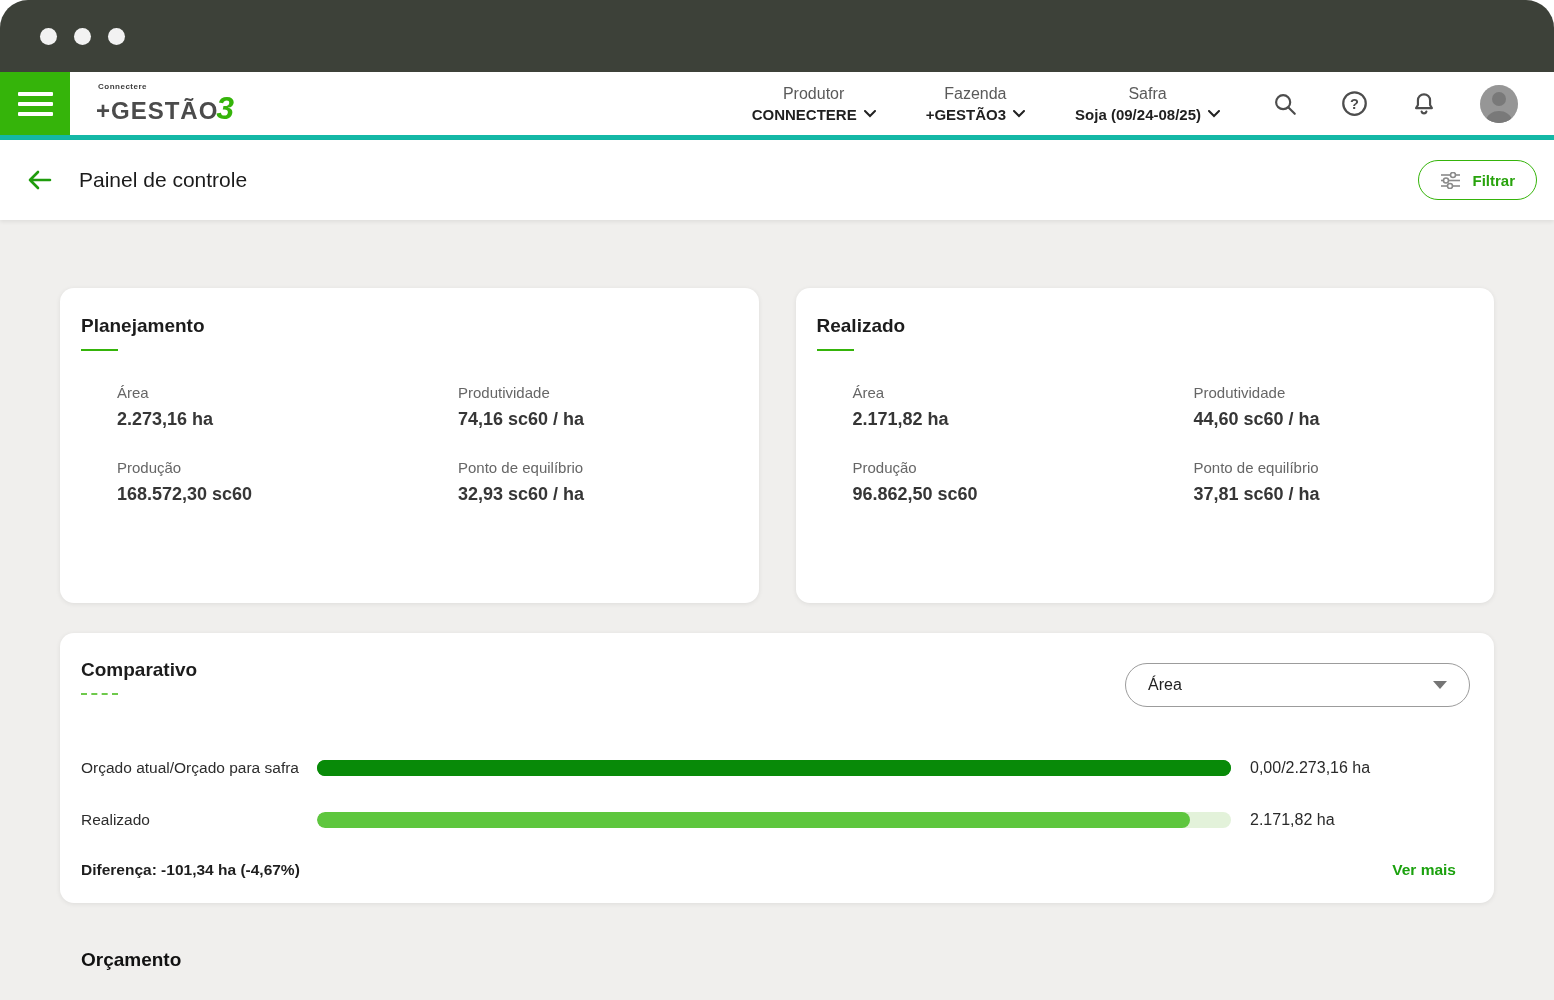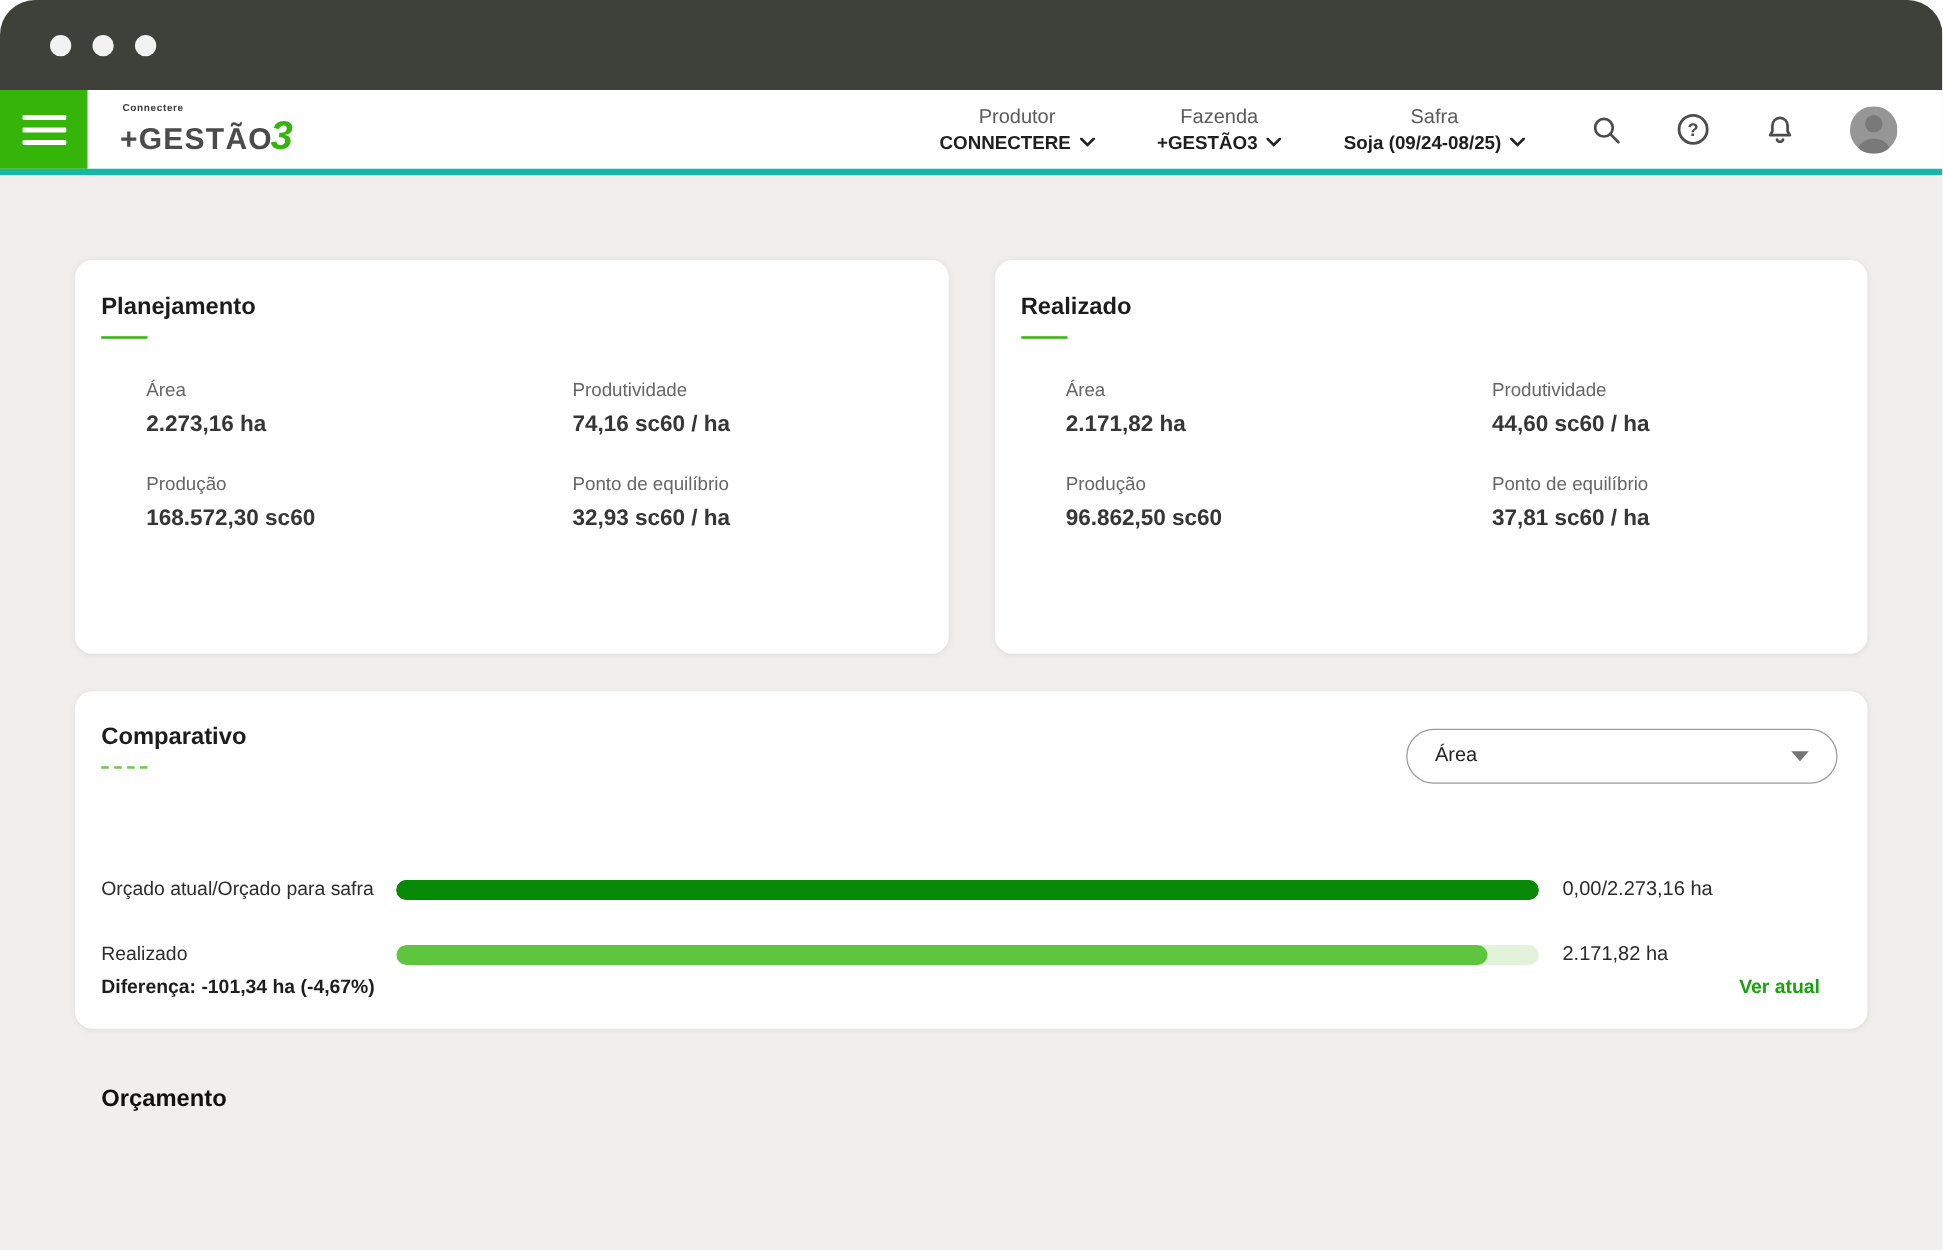--- a/index.html
+++ b/index.html
@@ -49,21 +49,21 @@
   .stat-value { margin-top:8px; font-size:18px; font-weight:700; color:#363636; }
   
   .comparativo { margin-top:30px; height:270px; padding:26px 24px 0 21px; position:relative; }
   .comp-header { display:flex; align-items:flex-start; }
   .metric-select { margin-left:auto; margin-top:4px; width:345px; height:44px; border:1px solid #9c9c9c;
                    border-radius:22px; background:#fff; display:flex; align-items:center;
                    padding:0 22px; cursor:pointer; }
   .metric-select span { font-size:16px; color:#222; }
   .caret-down { margin-left:auto; width:0; height:0; border-left:7px solid transparent;
                 border-right:7px solid transparent; border-top:8px solid #757575; }
-  .bar-rows { margin-top:72px; }
+  .bar-rows { margin-top:48px; }
   .bar-row { display:flex; align-items:flex-start; margin-bottom:27px; }
   .bar-label { width:236px; font-size:15.5px; color:#2d2d2d; line-height:25px; }
   .bar-track { flex:1; height:16px; border-radius:8px; margin-top:5px; overflow:hidden; }
   .bar-fill { height:100%; border-radius:8px; }
   .bar-value { width:239px; padding-left:19px; font-size:16px; color:#2a2a2a; line-height:25px; }
   .comp-footer { position:absolute; left:21px; right:38px; bottom:24px; display:flex; justify-content:space-between; align-items:center; }
   .difference { font-size:15.5px; font-weight:700; color:#1e1e1e; }
   .see-more { background:none; border:none; cursor:pointer; font-size:15.5px; font-weight:700; color:#1ba10e; font-family:inherit; }
   .next-section { margin:46px 0 0 21px; font-size:19px; font-weight:700; color:#111; }
   :root { --green:#35b40a; }
@@ -148,20 +148,39 @@
             <rect width="38" height="38" fill="#8f8f8f"></rect>
             <circle cx="19" cy="14" r="7" fill="#6c6c6c"></circle>
             <path d="M5 38c1.5-9 8-12 14-12s12.5 3 14 12z" fill="#6c6c6c"></path>
             <rect width="38" height="38" fill="#b5b5b5" opacity="0.18"></rect>
           </svg>
         </span>
       </button>
     </div>
   </div>
 
+  <div class="page-bar">
+    <button class="back-btn">
+      <svg width="26" height="22" viewBox="0 0 26 22">
+        <path d="M24 11H4M12 3l-8 8 8 8" fill="none" stroke="#1f9c0d" stroke-width="2.6" stroke-linecap="round" stroke-linejoin="round"></path>
+      </svg>
+    </button>
+    <h1 class="page-title">Painel de controle</h1>
+    <button class="filter-btn">
+      <svg width="21" height="17" viewBox="0 0 21 17">
+        <line x1="1" y1="3" x2="20" y2="3" stroke="#8a8a8a" stroke-width="1.6"></line>
+        <circle cx="13" cy="3" r="2.5" fill="#fff" stroke="#8a8a8a" stroke-width="1.6"></circle>
+        <line x1="1" y1="8.5" x2="20" y2="8.5" stroke="#8a8a8a" stroke-width="1.6"></line>
+        <circle cx="6" cy="8.5" r="2.5" fill="#fff" stroke="#8a8a8a" stroke-width="1.6"></circle>
+        <line x1="1" y1="14" x2="20" y2="14" stroke="#8a8a8a" stroke-width="1.6"></line>
+        <circle cx="10" cy="14" r="2.5" fill="#fff" stroke="#8a8a8a" stroke-width="1.6"></circle>
+      </svg>
+      <span>Filtrar</span>
+    </button>
+  </div>
 
   <div class="content">
 
     <div class="top-cards">
 
       <section class="card stat-card">
         <h2 class="card-title">Planejamento</h2>
         <div class="title-underline"></div>
         <div class="stats-grid">
           <div>
@@ -231,19 +250,19 @@
           <div class="bar-label">Realizado</div>
           <div class="bar-track" style="background: rgb(227, 242, 218);">
             <div class="bar-fill" style="width: 95.5%; background: rgb(94, 198, 62);"></div>
           </div>
           <div class="bar-value">2.171,82 ha</div>
         </div>
       </div>
 
       <div class="comp-footer">
         <span class="difference">Diferença: -101,34 ha (-4,67%)</span>
-        <button class="see-more">Ver atual</button>
+        <button class="see-more">Ver mais</button>
       </div>
     </section>
 
     <h2 class="next-section">Orçamento</h2>
   </div>
 </div>
 
 </body></html>

